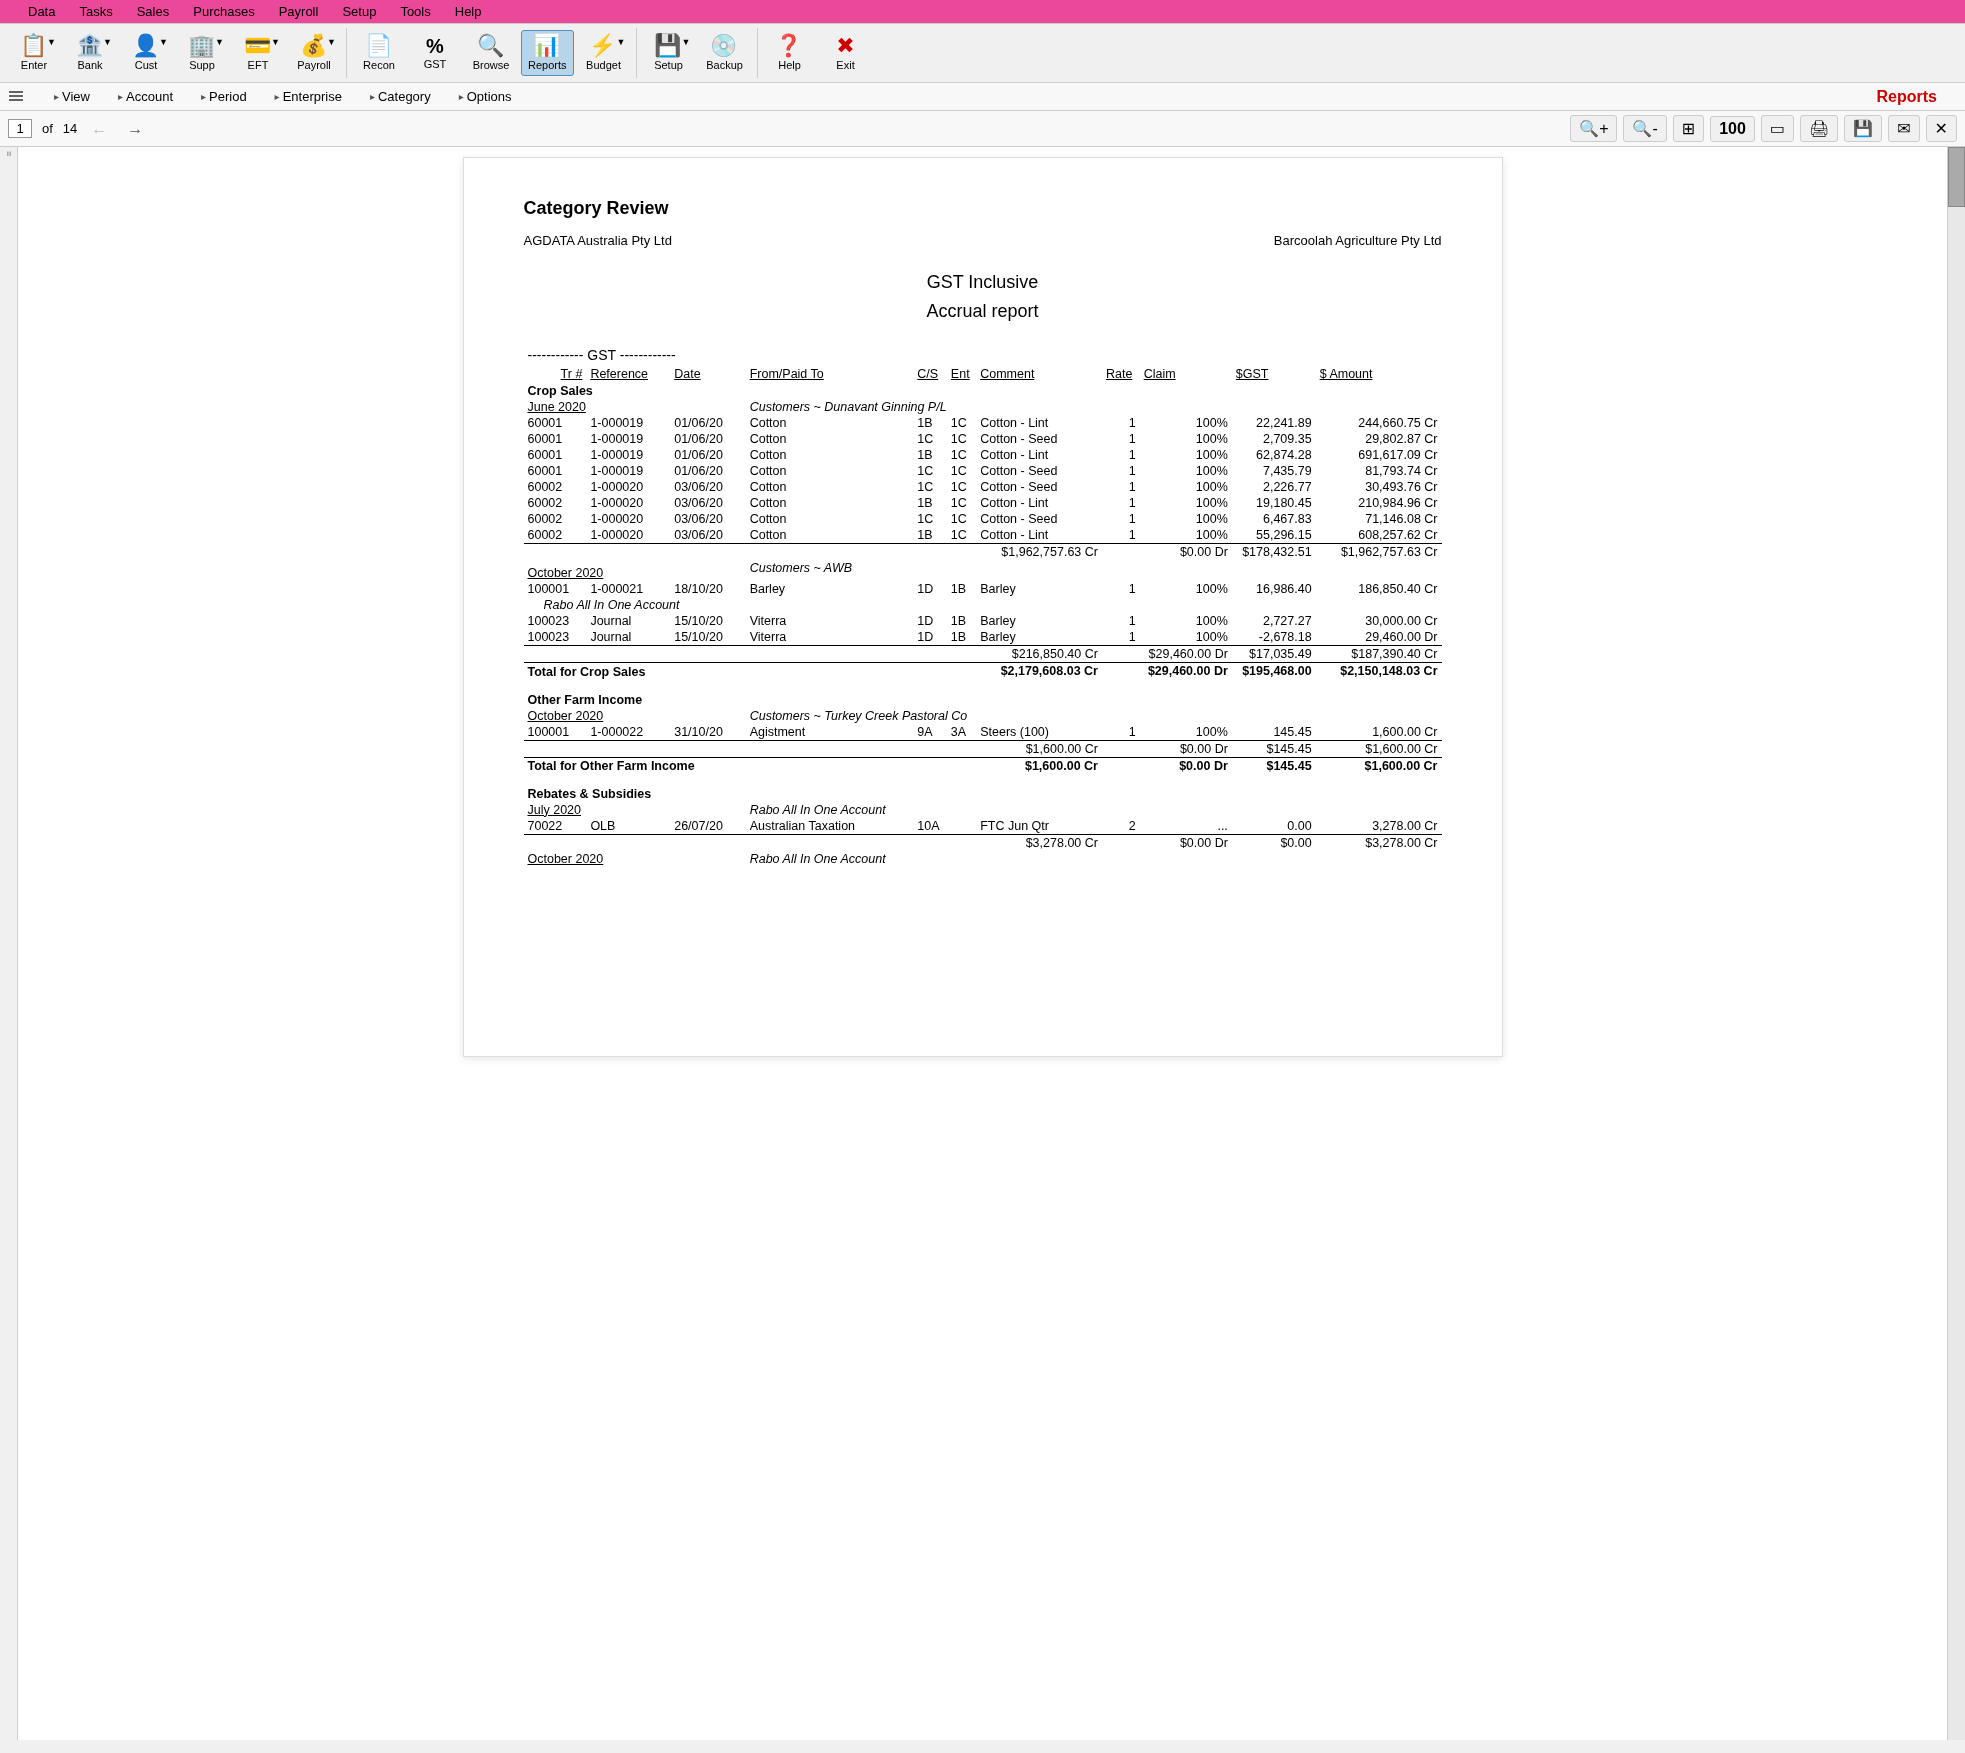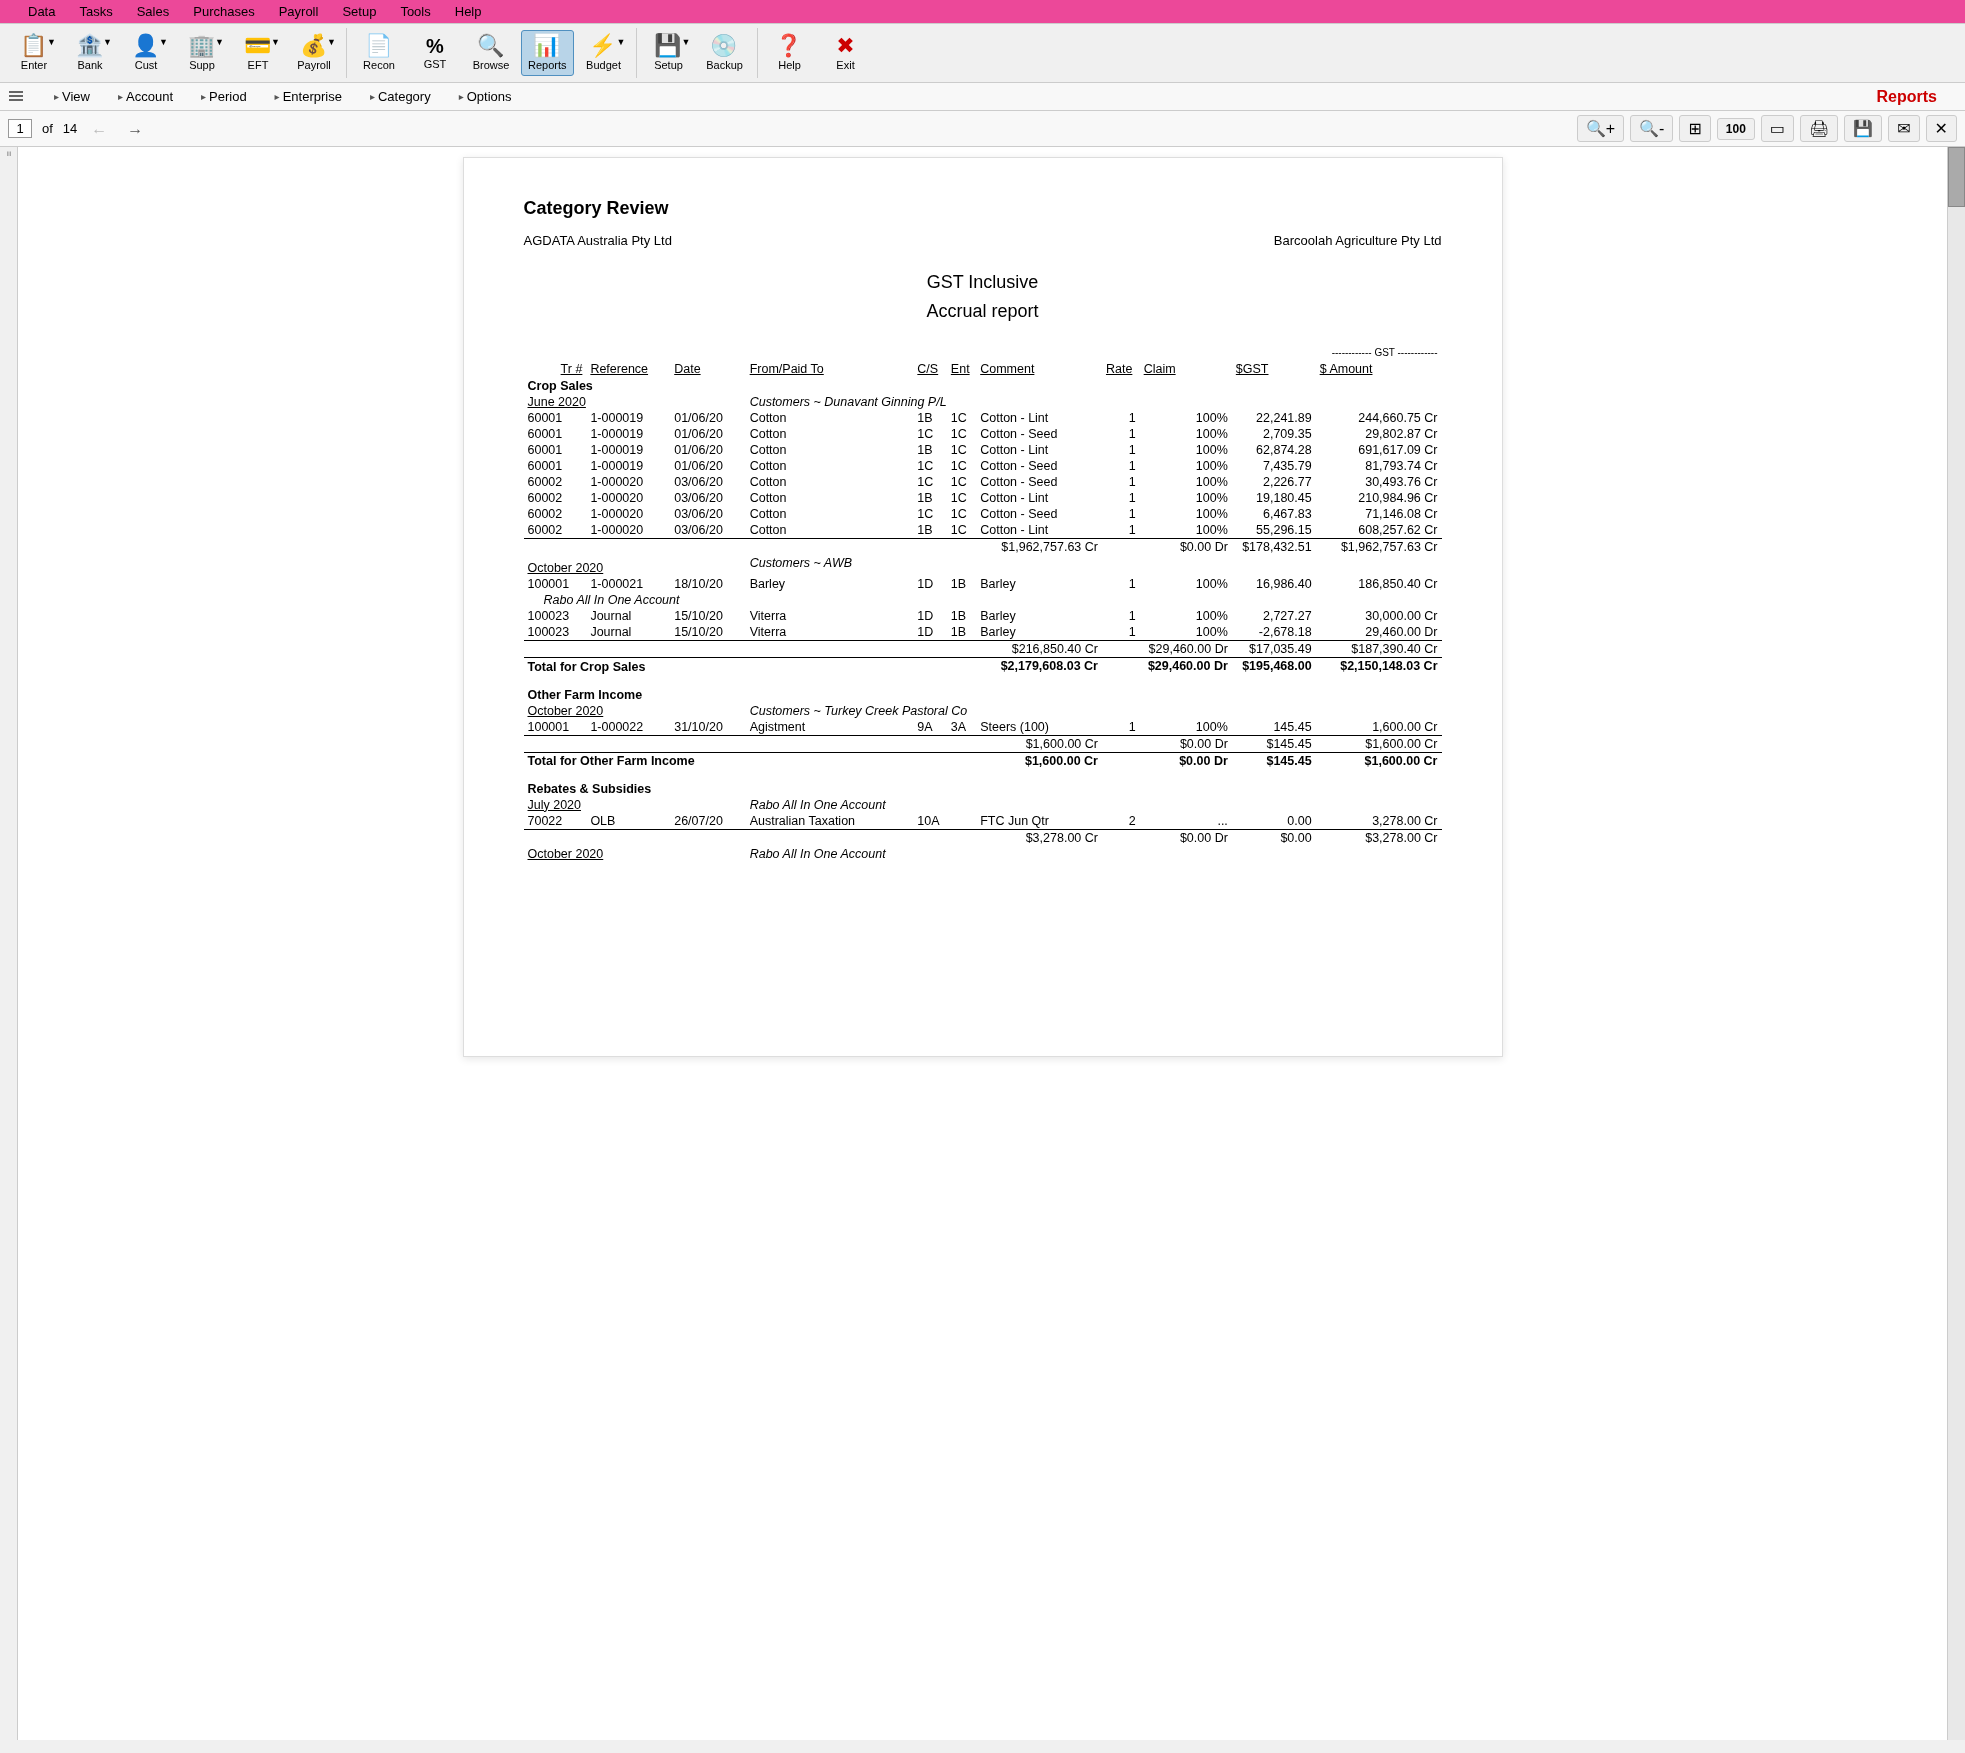--- a/index.html
+++ b/index.html
@@ -357,21 +357,21 @@
 <div class="page-controls">
   <span style="border:1px solid #999; padding:1px 6px; background:#fff; min-width:24px; text-align:center; display:inline-block;">1</span>
   <span style="margin:0 2px;">of</span>
   <span>14</span>
   <button class="page-btn disabled">←</button>
   <button class="page-btn">→</button>
   <div class="page-controls-right">
     <button class="ctrl-btn" title="Zoom In">🔍+</button>
     <button class="ctrl-btn" title="Zoom Out">🔍-</button>
     <button class="ctrl-btn" title="Fit Page">⊞</button>
-    <button class="ctrl-btn" title="Page Width" style="font-size:12px; font-weight:bold;">100</button>
+    <button class="ctrl-btn" title="Page Width" style="font-size:16px; font-weight:bold;">100</button>
     <button class="ctrl-btn" title="Fit One Page">▭</button>
     <button class="ctrl-btn" title="Print">🖨</button>
     <button class="ctrl-btn" title="Save">💾</button>
     <button class="ctrl-btn" title="Email">✉</button>
     <button class="ctrl-btn" title="Close">✕</button>
   </div>
 </div>
 
 <div class="main-area">
   <div class="left-sidebar">
@@ -388,21 +388,21 @@
       </div>
 
       <div class="report-center">
         <div>GST Inclusive</div>
         <div>Accrual report</div>
       </div>
 
       <table class="report-table">
         <thead>
           <tr>
-            <td colspan="11" style="text-align:right; font-size:10px; padding-bottom:2px;">------------ GST ------------</td>
+            <td colspan="11" style="text-align:left; font-size:14px; padding-bottom:2px;">------------ GST ------------</td>
           </tr>
           <tr>
             <th style="min-width:60px;text-align:right;">Tr #</th>
             <th style="min-width:80px;">Reference</th>
             <th style="min-width:72px;">Date</th>
             <th style="min-width:160px;">From/Paid To</th>
             <th style="min-width:32px;">C/S</th>
             <th style="min-width:28px;">Ent</th>
             <th style="min-width:120px;">Comment</th>
             <th class="th-right" style="min-width:36px;">Rate</th>

